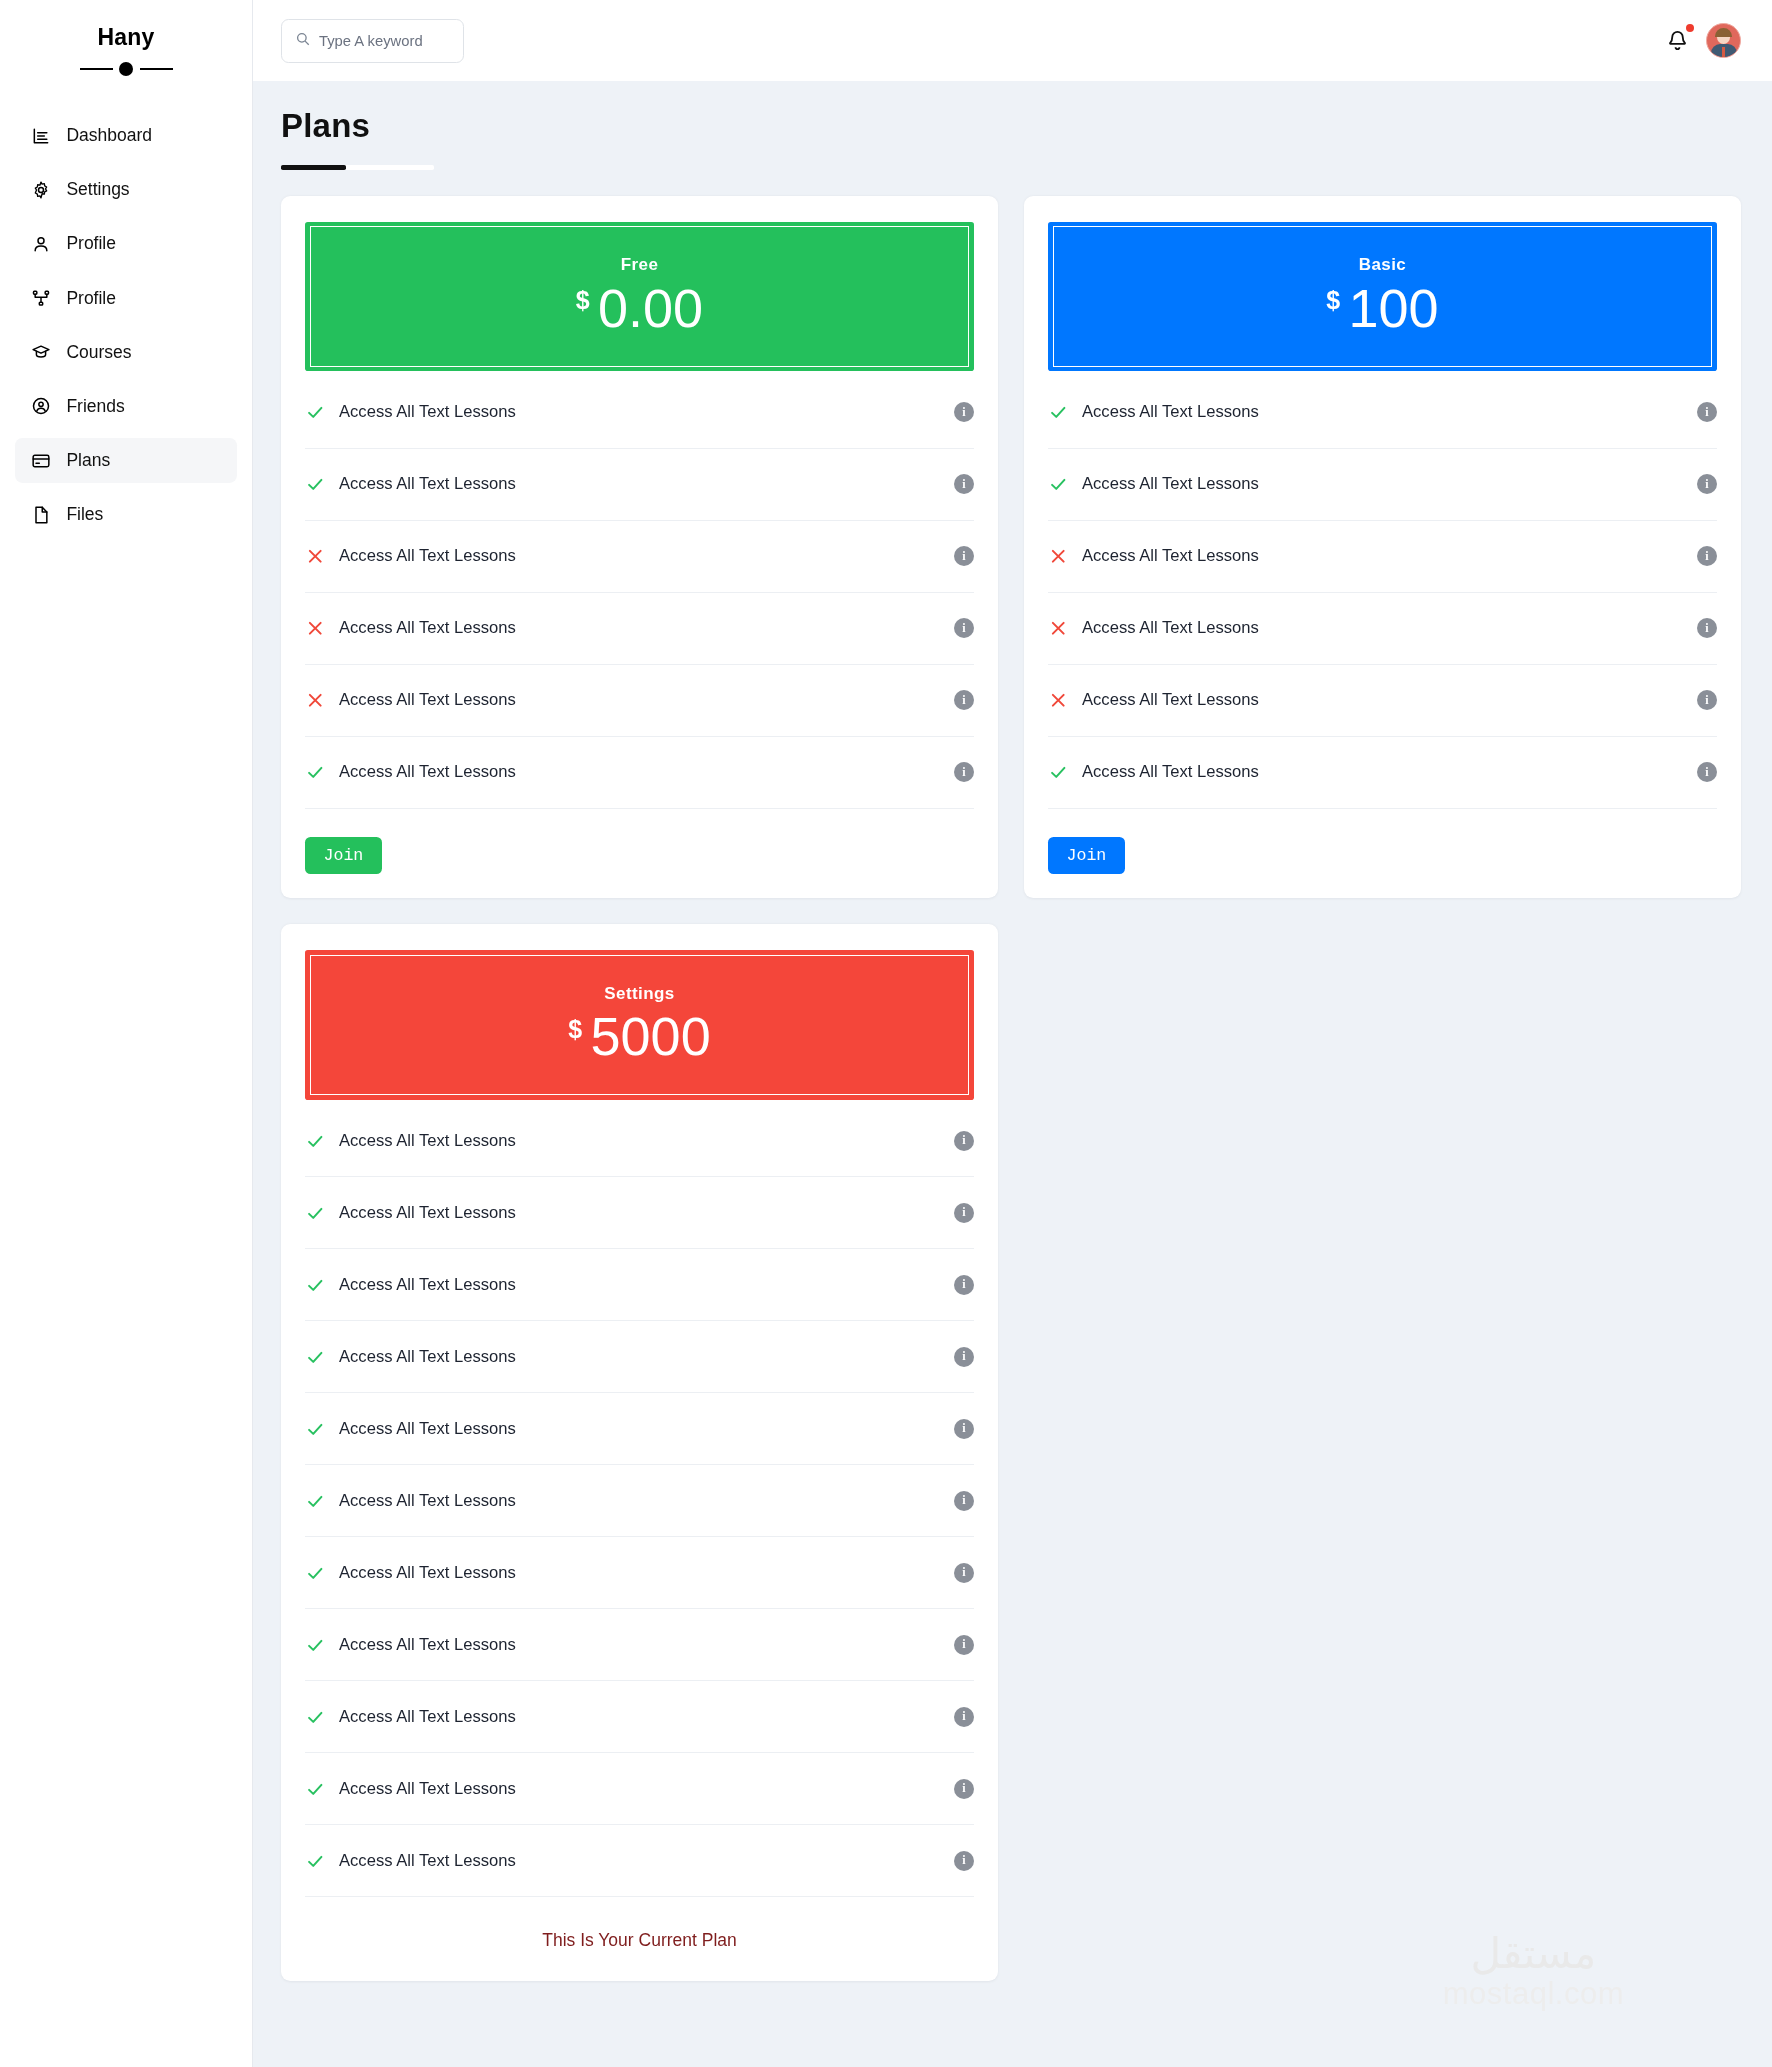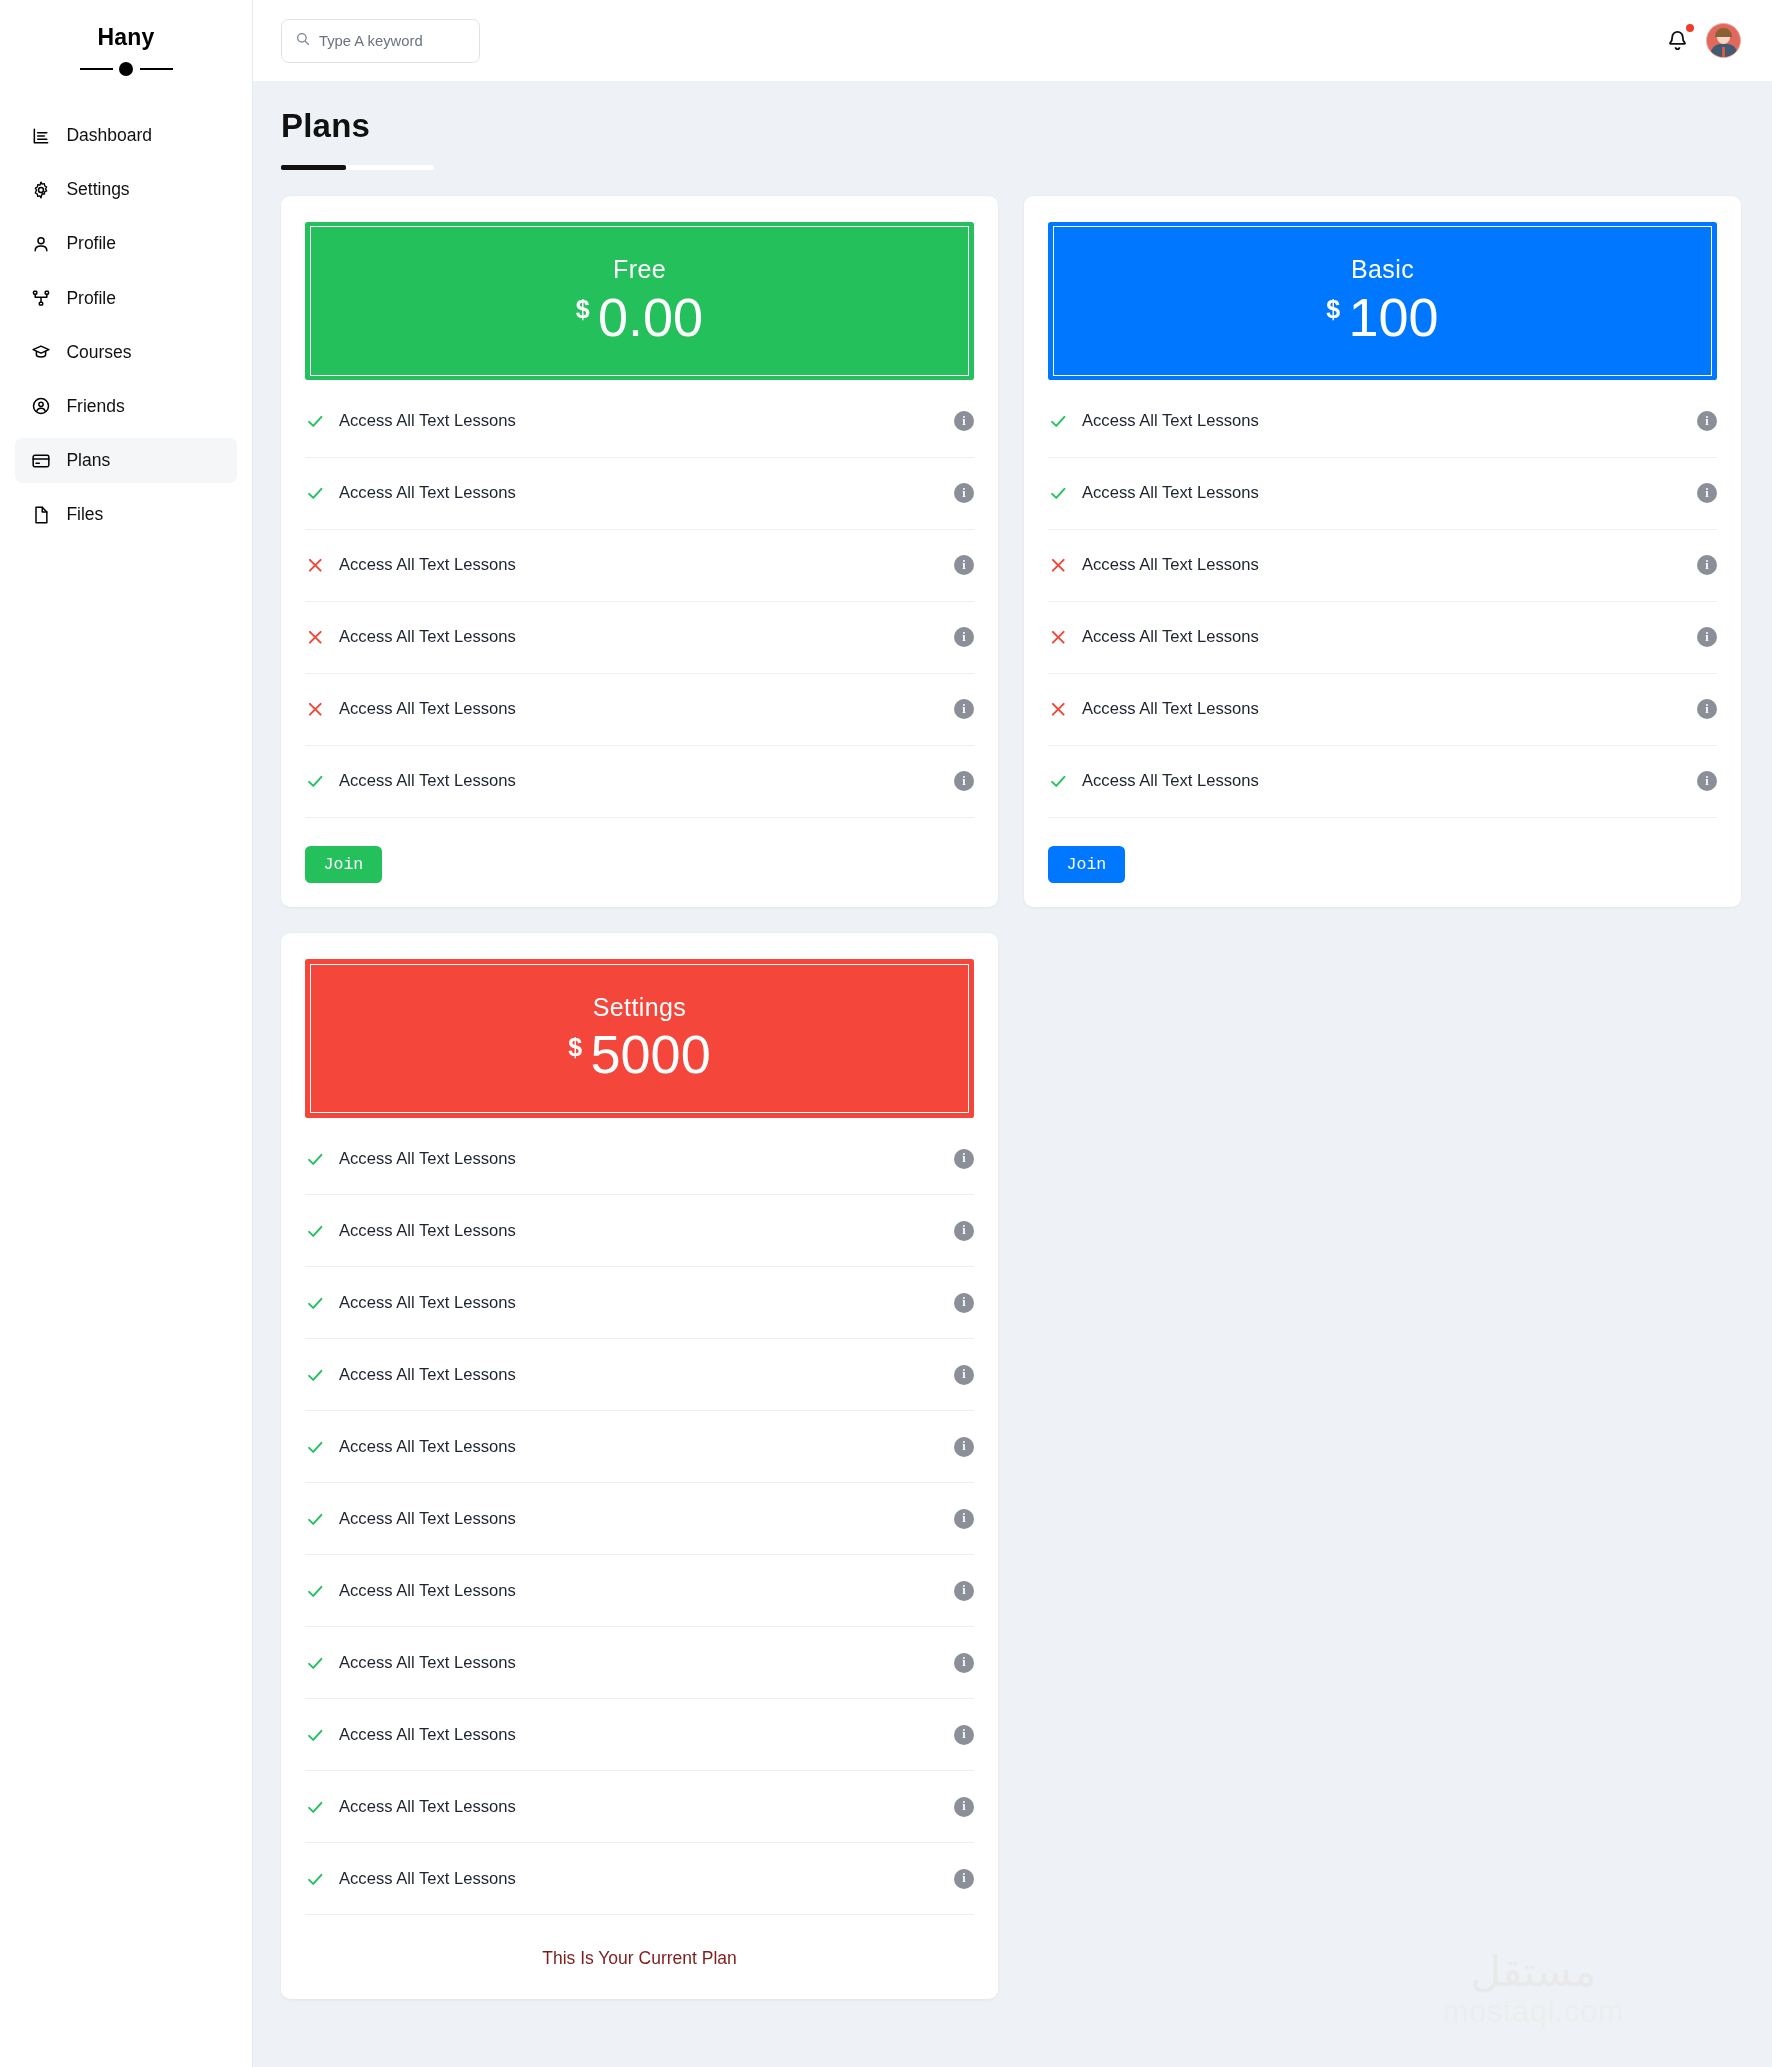--- a/index.html
+++ b/index.html
@@ -61,21 +61,21 @@
 
   .topbar {
     height: 81px;
     background: #ffffff;
     display: flex;
     align-items: center;
     padding: 0 31px 0 28px;
     flex: 0 0 81px;
   }
   .search-box {
-    width: 199px;
+    width: 183px;
     height: 44px;
     border: 0.9px solid #dfe3e8;
     border-radius: 7.4px;
     display: flex;
     align-items: center;
     gap: 8.3px;
     padding: 0 13px;
     background: #fff;
   }
   .search-box svg { width: 15.7px; height: 15.7px; stroke: #7b8593; fill: none; stroke-width: 2; flex: 0 0 15.7px; }
@@ -132,21 +132,21 @@
   .plan-head {
     border-radius: 2.8px;
     padding: 4.6px;
     text-align: center;
     color: #ffffff;
   }
   .plan-head-inner {
     border: 1.8px solid #ffffff;
     padding: 28px 9.2px 31px 9.2px;
   }
-  .plan-name { font-size: 25px; font-weight: normal; letter-spacing: 0.4px; }
+  .plan-name { font-size: 17px; font-weight: bold; letter-spacing: 0.4px; }
   .plan-price { margin-top: 5.5px; display: flex; align-items: flex-start; justify-content: center; }
   .currency { font-size: 25px; font-weight: bold; line-height: 1; margin-top: 7.4px; margin-right: 8.3px; }
   .amount { font-size: 54px; font-weight: normal; line-height: 1; }
 
   .features { margin-top: 5.5px; }
   .feature-row {
     display: flex;
     align-items: center;
     height: 72px;
     border-bottom: 0.9px solid #eceff3;

